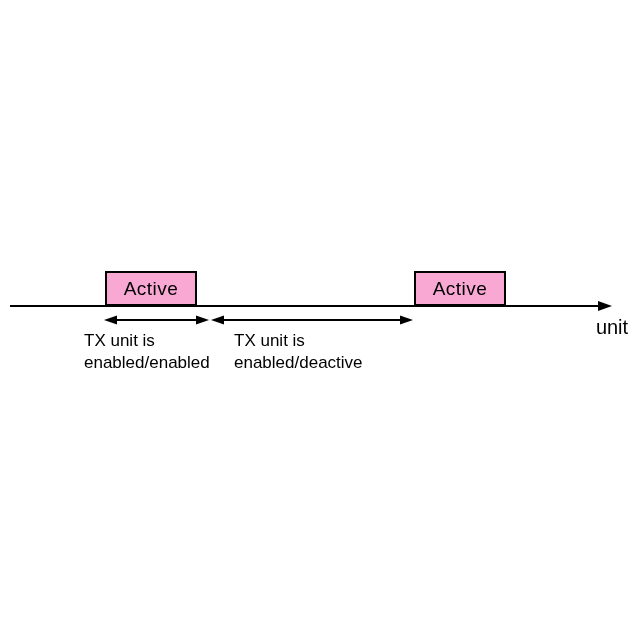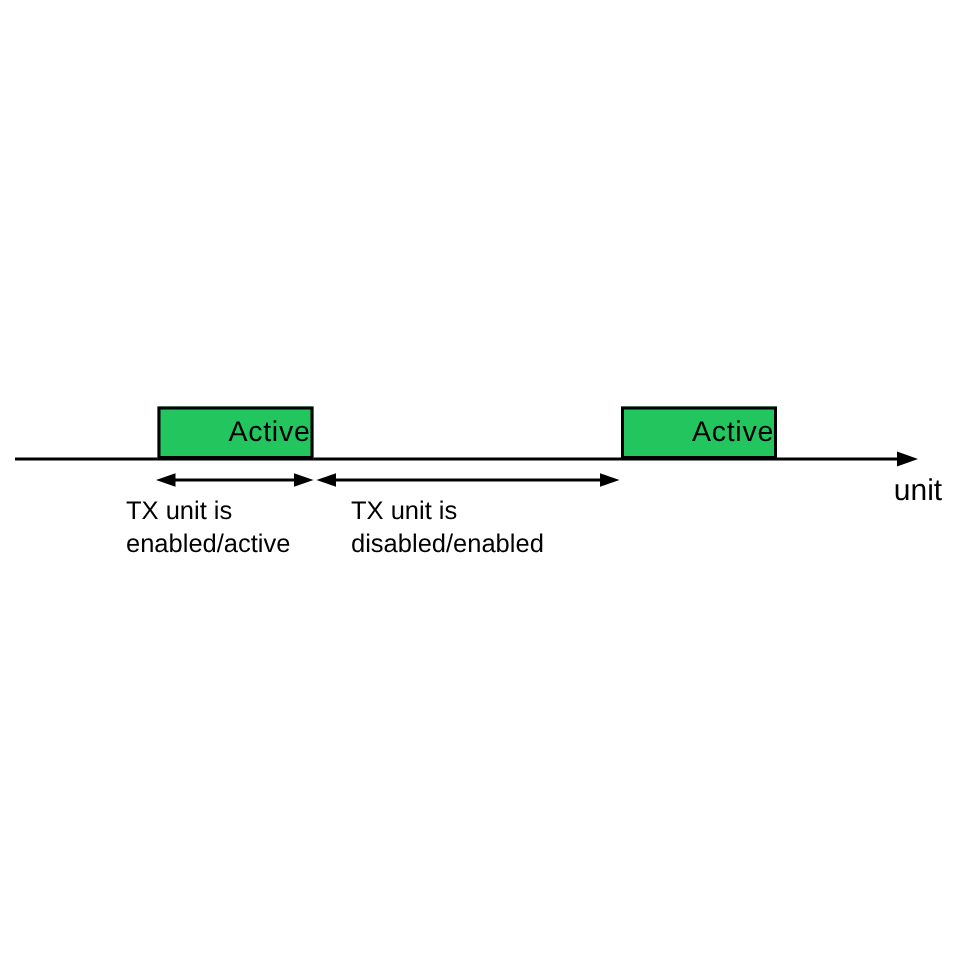--- a/index.html
+++ b/index.html
@@ -20,27 +20,27 @@
     position: absolute;
     left: 0;
     top: 0;
     width: 640px;
     height: 640px;
   }
   .active-box {
     position: absolute;
     top: 271px;
     height: 35px;
-    width: 104px;
-    background: #22c55e;
+    width: 92px;
+    background: #f9a8d4;
     border: 2px solid #000000;
     box-sizing: border-box;
     display: flex;
     align-items: center;
-    justify-content: flex-end;
+    justify-content: center;
     font-size: 19px;
     letter-spacing: 0.5px;
   }
   .box-1 { left: 105px; }
   .box-2 { left: 414px; }
   .annotation {
     position: absolute;
     text-align: left;
     font-size: 17px;
     line-height: 22px;
@@ -78,22 +78,22 @@
 
   <div class="active-box box-1">
     <span>Active</span>
   </div>
   <div class="active-box box-2">
     <span>Active</span>
   </div>
 
   <div class="annotation annotation-1">
     <div>TX unit is</div>
-    <div>enabled/active</div>
+    <div>enabled/enabled</div>
   </div>
   <div class="annotation annotation-2">
     <div>TX unit is</div>
-    <div>disabled/enabled</div>
+    <div>enabled/deactive</div>
   </div>
 
   <div class="time-label">unit</div>
 
 </div>
 
 </body></html>

